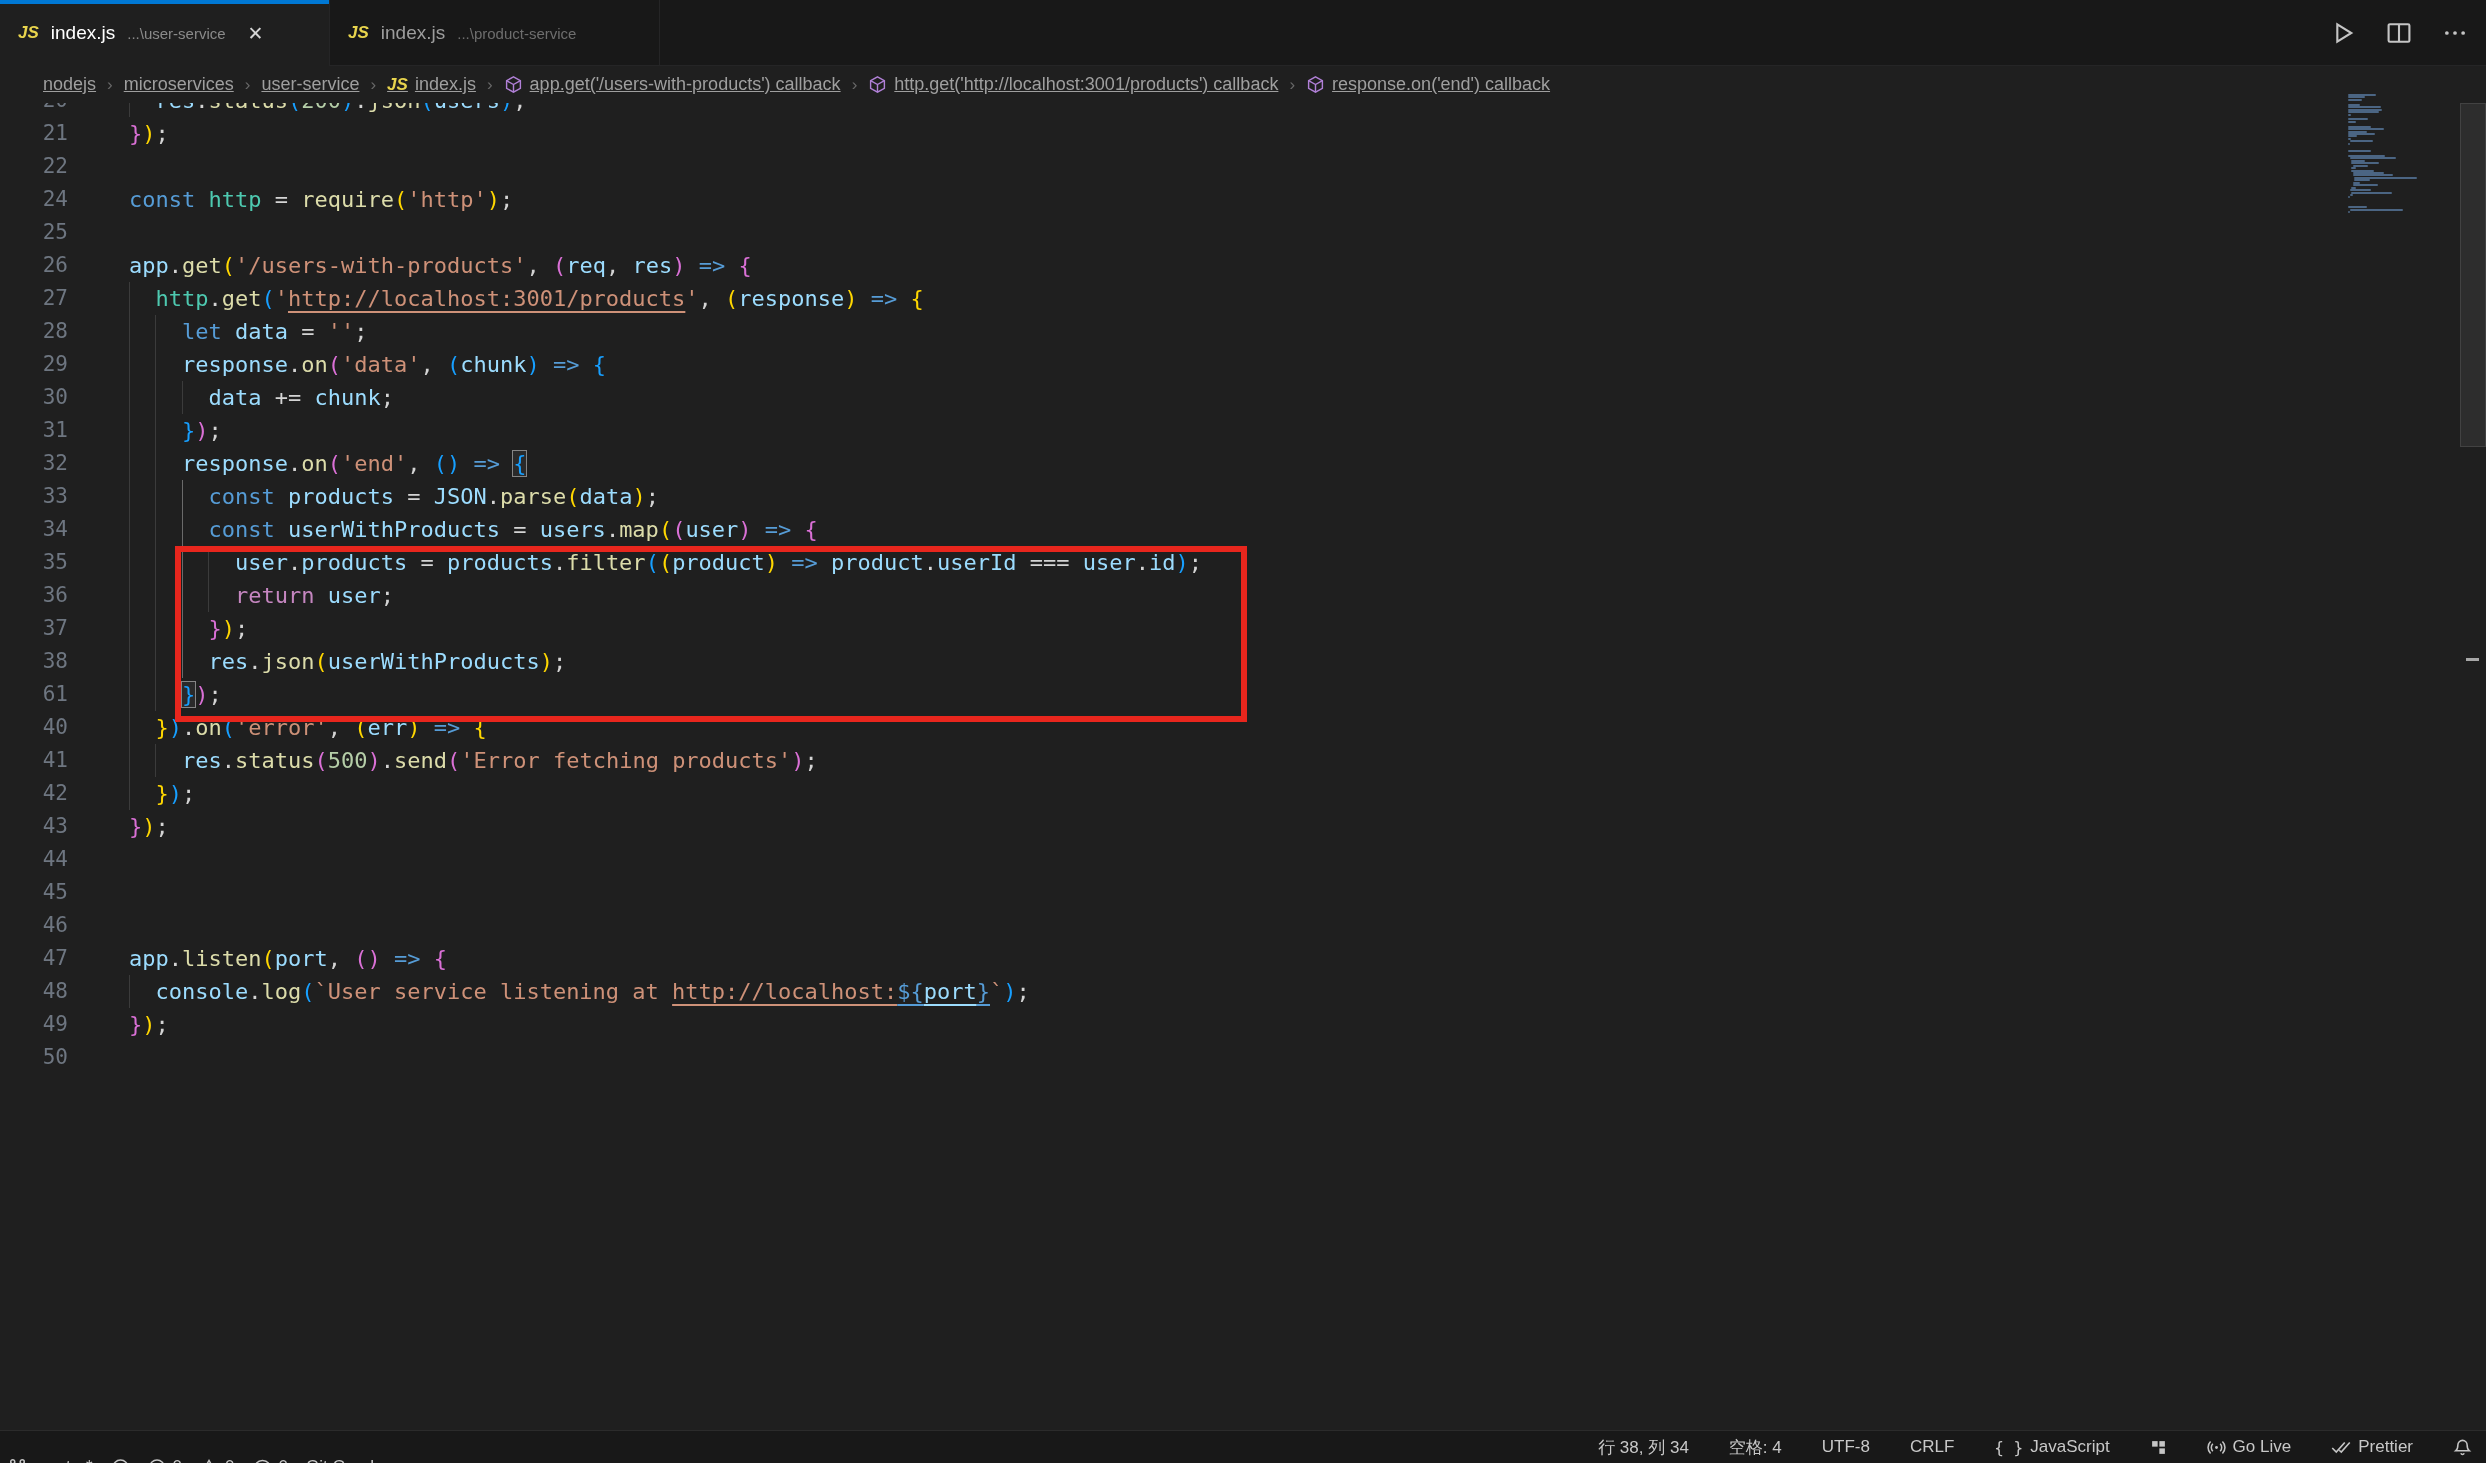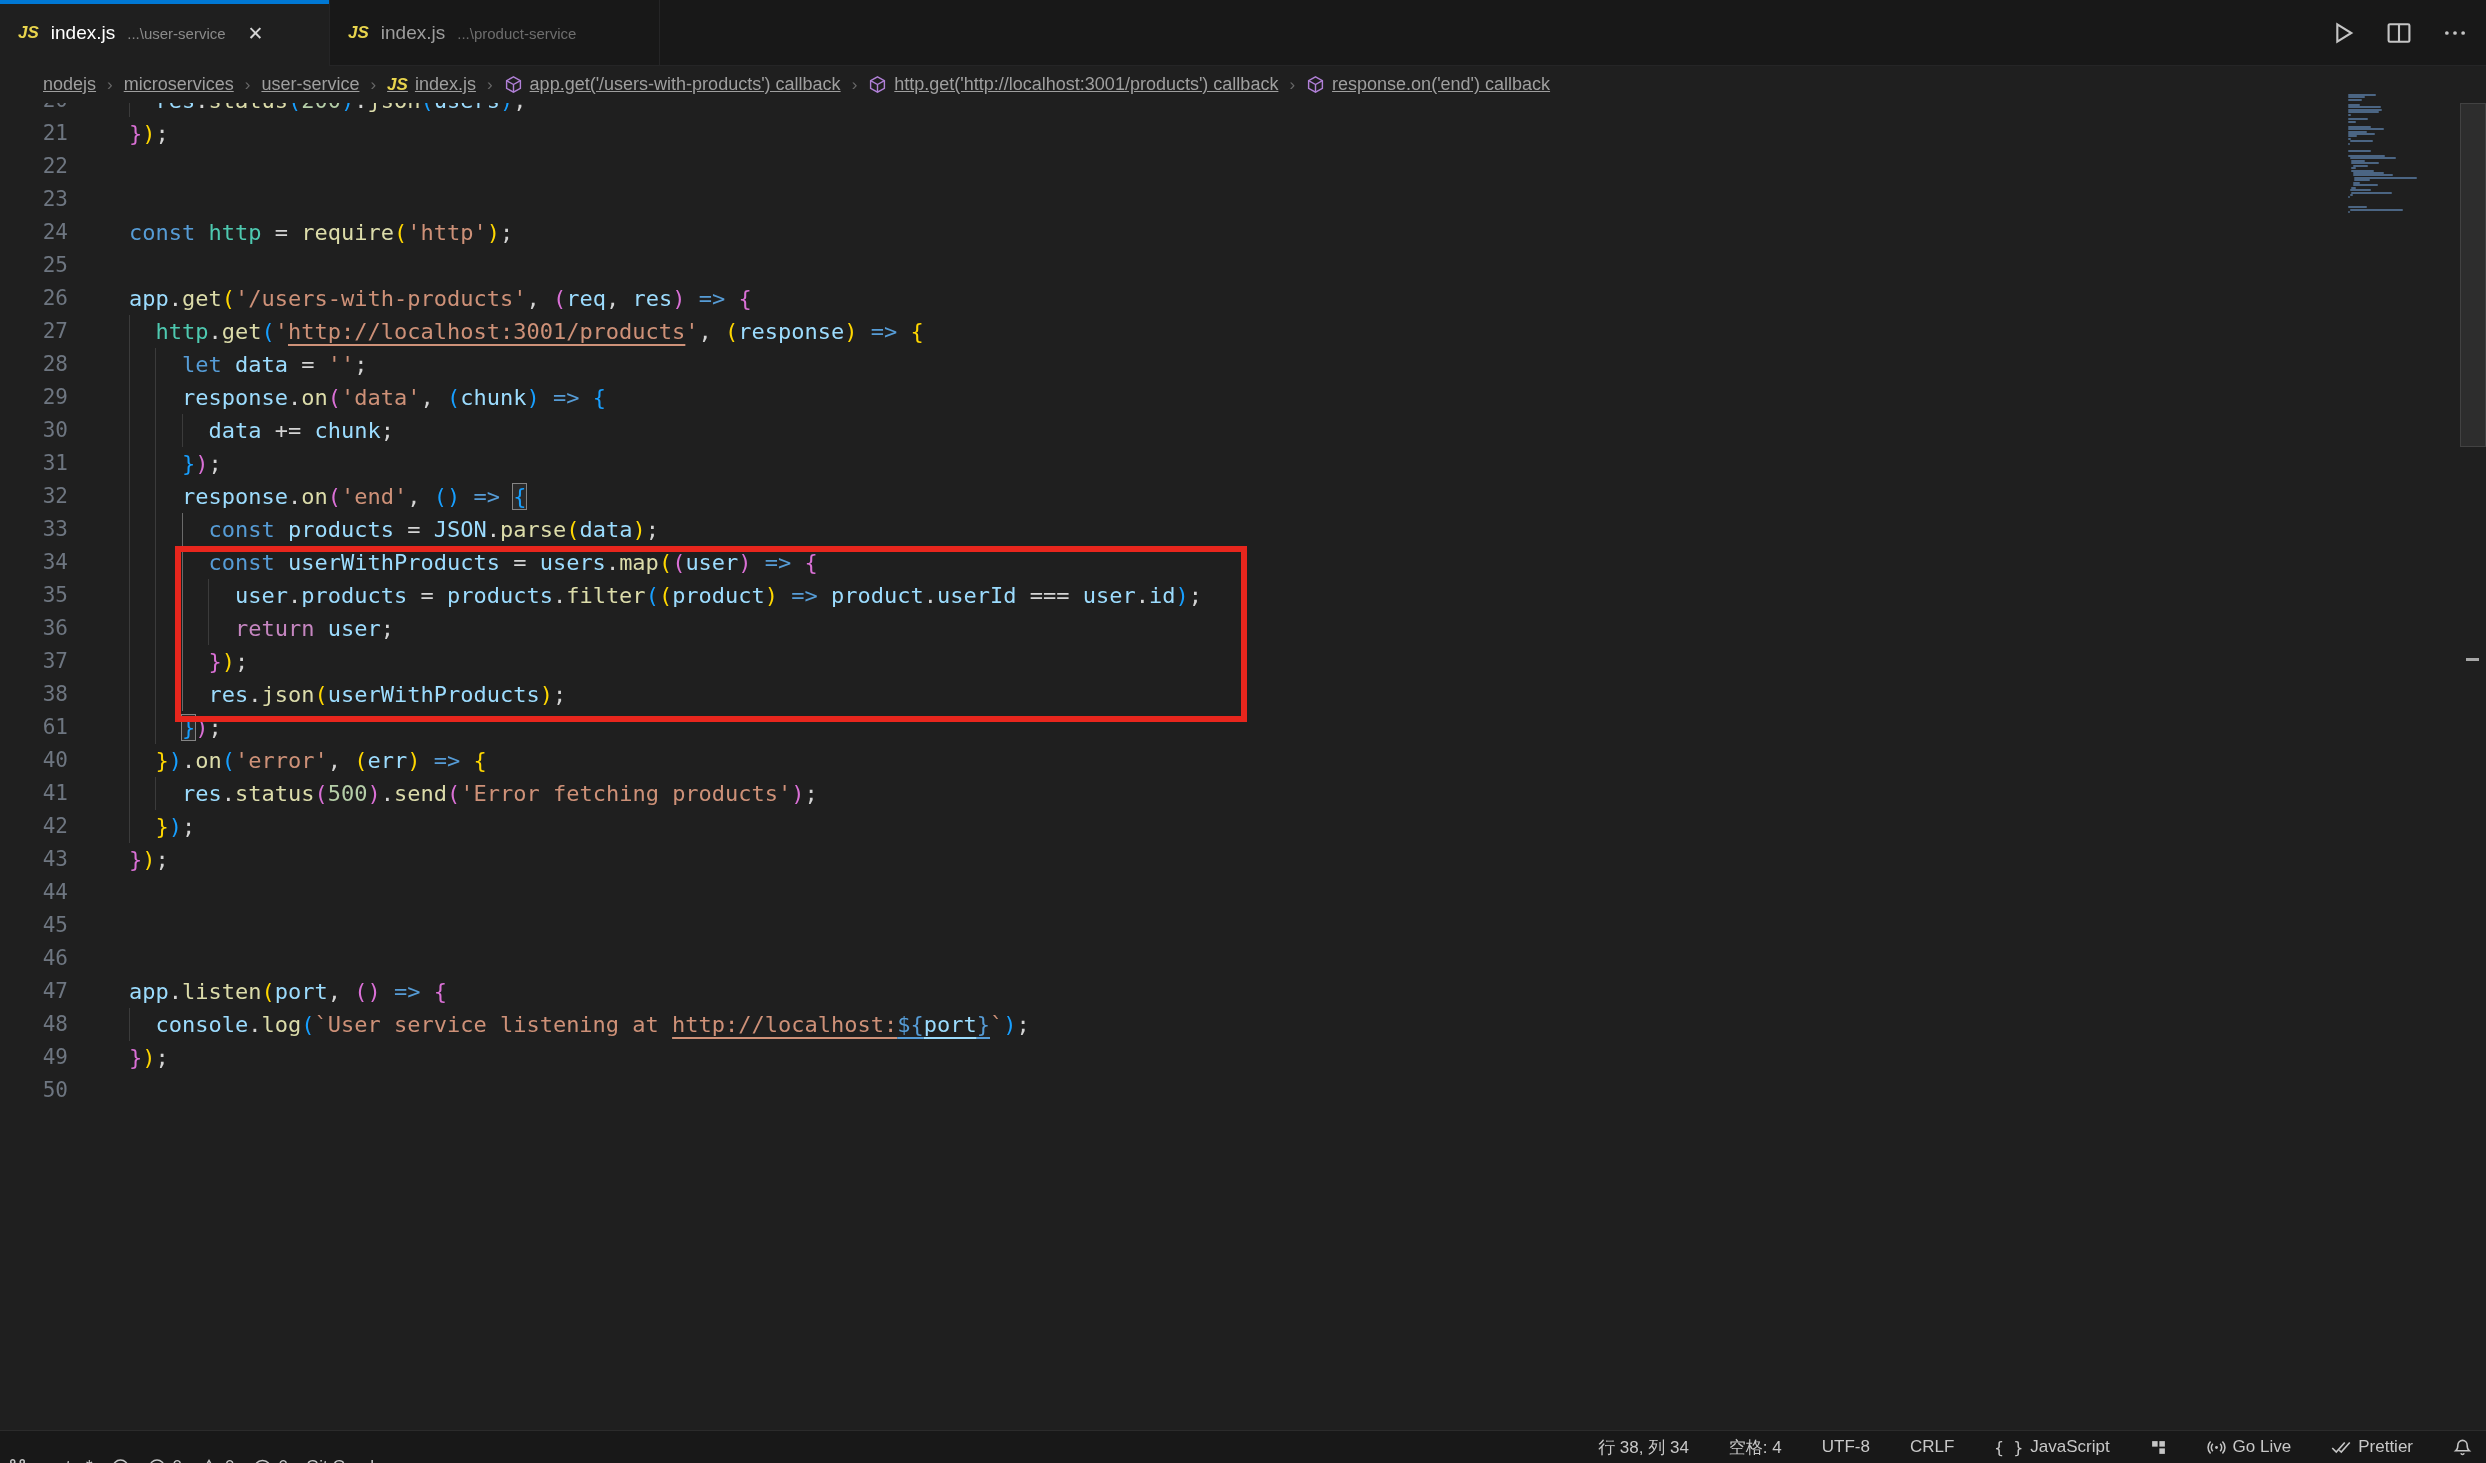--- a/index.html
+++ b/index.html
@@ -145,21 +145,20 @@
       </span>
       <span>response.on('end') callback</span>
     </span>
   </div>
 
 <div class="editor">
   <div id="code">
       <div class="line"><span class="ln">20</span><span class="guide" style="left: 129px;"></span><span class="lc"><span>  </span><span class="xv">res</span><span class="xp">.</span><span class="xf">status</span><span class="x3">(</span><span class="xn">200</span><span class="x3">)</span><span class="xp">.</span><span class="xf">json</span><span class="x3">(</span><span class="xv">users</span><span class="x3">)</span><span class="xp">;</span></span></div>
       <div class="line"><span class="ln">21</span><span class="lc"><span class="x2">}</span><span class="x1">)</span><span class="xp">;</span></span></div>
       <div class="line"><span class="ln">22</span><span class="lc"></span></div>
-      <div class="line"><span class="ln">23</span><span class="lc"></span></div>
       <div class="line"><span class="ln">24</span><span class="lc"><span class="xk">const </span><span class="xt">http</span><span class="xp"> </span><span class="xp">=</span><span class="xp"> </span><span class="xf">require</span><span class="x1">(</span><span class="xs">'http'</span><span class="x1">)</span><span class="xp">;</span></span></div>
       <div class="line"><span class="ln">25</span><span class="lc"></span></div>
       <div class="line"><span class="ln">26</span><span class="lc"><span class="xv">app</span><span class="xp">.</span><span class="xf">get</span><span class="x1">(</span><span class="xs">'/users-with-products'</span><span class="xp">, </span><span class="x2">(</span><span class="xv">req</span><span class="xp">, </span><span class="xv">res</span><span class="x2">)</span><span class="xp"> </span><span class="xk">=&gt;</span><span class="xp"> </span><span class="x2">{</span></span></div>
       <div class="line"><span class="ln">27</span><span class="guide" style="left: 129px;"></span><span class="lc"><span>  </span><span class="xt">http</span><span class="xp">.</span><span class="xf">get</span><span class="x3">(</span><span class="xs">'</span><span class="xs xu">http://localhost:3001/products</span><span class="xs">'</span><span class="xp">, </span><span class="x1">(</span><span class="xv">response</span><span class="x1">)</span><span class="xp"> </span><span class="xk">=&gt;</span><span class="xp"> </span><span class="x1">{</span></span></div>
       <div class="line"><span class="ln">28</span><span class="guide" style="left: 129px;"></span><span class="guide" style="left: 155.49px;"></span><span class="lc"><span>    </span><span class="xk">let </span><span class="xv">data</span><span class="xp"> </span><span class="xp">=</span><span class="xp"> </span><span class="xs">''</span><span class="xp">;</span></span></div>
       <div class="line"><span class="ln">29</span><span class="guide" style="left: 129px;"></span><span class="guide" style="left: 155.49px;"></span><span class="lc"><span>    </span><span class="xv">response</span><span class="xp">.</span><span class="xf">on</span><span class="x2">(</span><span class="xs">'data'</span><span class="xp">, </span><span class="x3">(</span><span class="xv">chunk</span><span class="x3">)</span><span class="xp"> </span><span class="xk">=&gt;</span><span class="xp"> </span><span class="x3">{</span></span></div>
       <div class="line"><span class="ln">30</span><span class="guide" style="left: 129px;"></span><span class="guide" style="left: 155.49px;"></span><span class="guide" style="left: 181.98px;"></span><span class="lc"><span>      </span><span class="xv">data</span><span class="xp"> </span><span class="xp">+=</span><span class="xp"> </span><span class="xv">chunk</span><span class="xp">;</span></span></div>
       <div class="line"><span class="ln">31</span><span class="guide" style="left: 129px;"></span><span class="guide" style="left: 155.49px;"></span><span class="lc"><span>    </span><span class="x3">}</span><span class="x2">)</span><span class="xp">;</span></span></div>
       <div class="line"><span class="ln">32</span><span class="guide" style="left: 129px;"></span><span class="guide" style="left: 155.49px;"></span><span class="lc"><span>    </span><span class="xv">response</span><span class="xp">.</span><span class="xf">on</span><span class="x2">(</span><span class="xs">'end'</span><span class="xp">, </span><span class="x3">(</span><span class="x3">)</span><span class="xp"> </span><span class="xk">=&gt;</span><span class="xp"> </span><span class="x3 xbox">{</span></span></div>
       <div class="line"><span class="ln">33</span><span class="guide" style="left: 129px;"></span><span class="guide" style="left: 155.49px;"></span><span class="guide ga" style="left: 181.98px;"></span><span class="lc"><span>      </span><span class="xk">const </span><span class="xv">products</span><span class="xp"> </span><span class="xp">=</span><span class="xp"> </span><span class="xv">JSON</span><span class="xp">.</span><span class="xf">parse</span><span class="x1">(</span><span class="xv">data</span><span class="x1">)</span><span class="xp">;</span></span></div>

